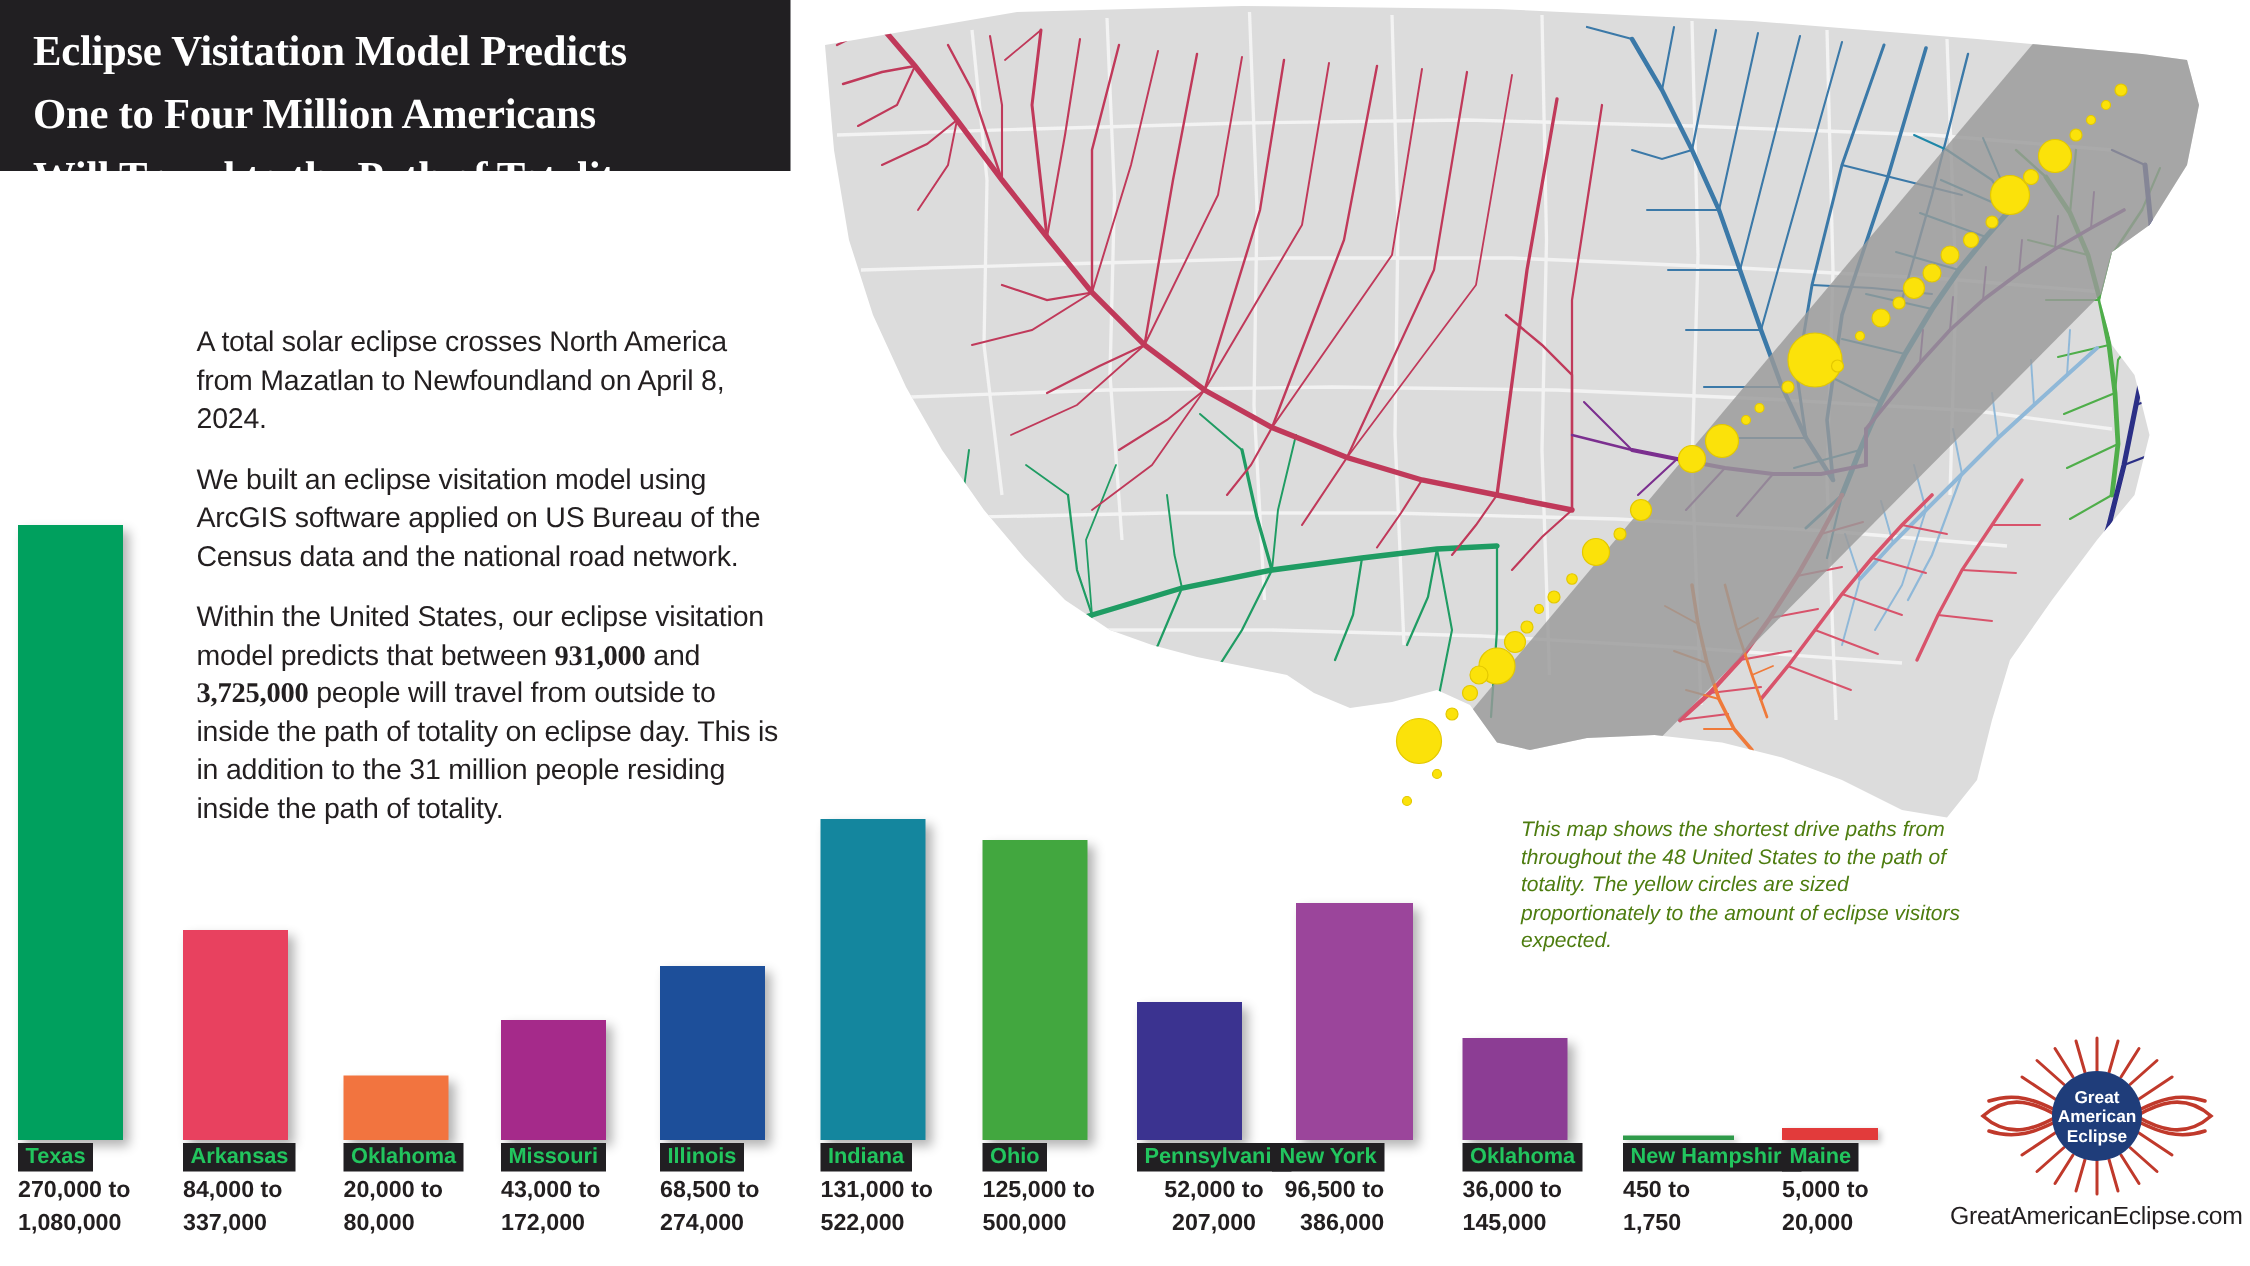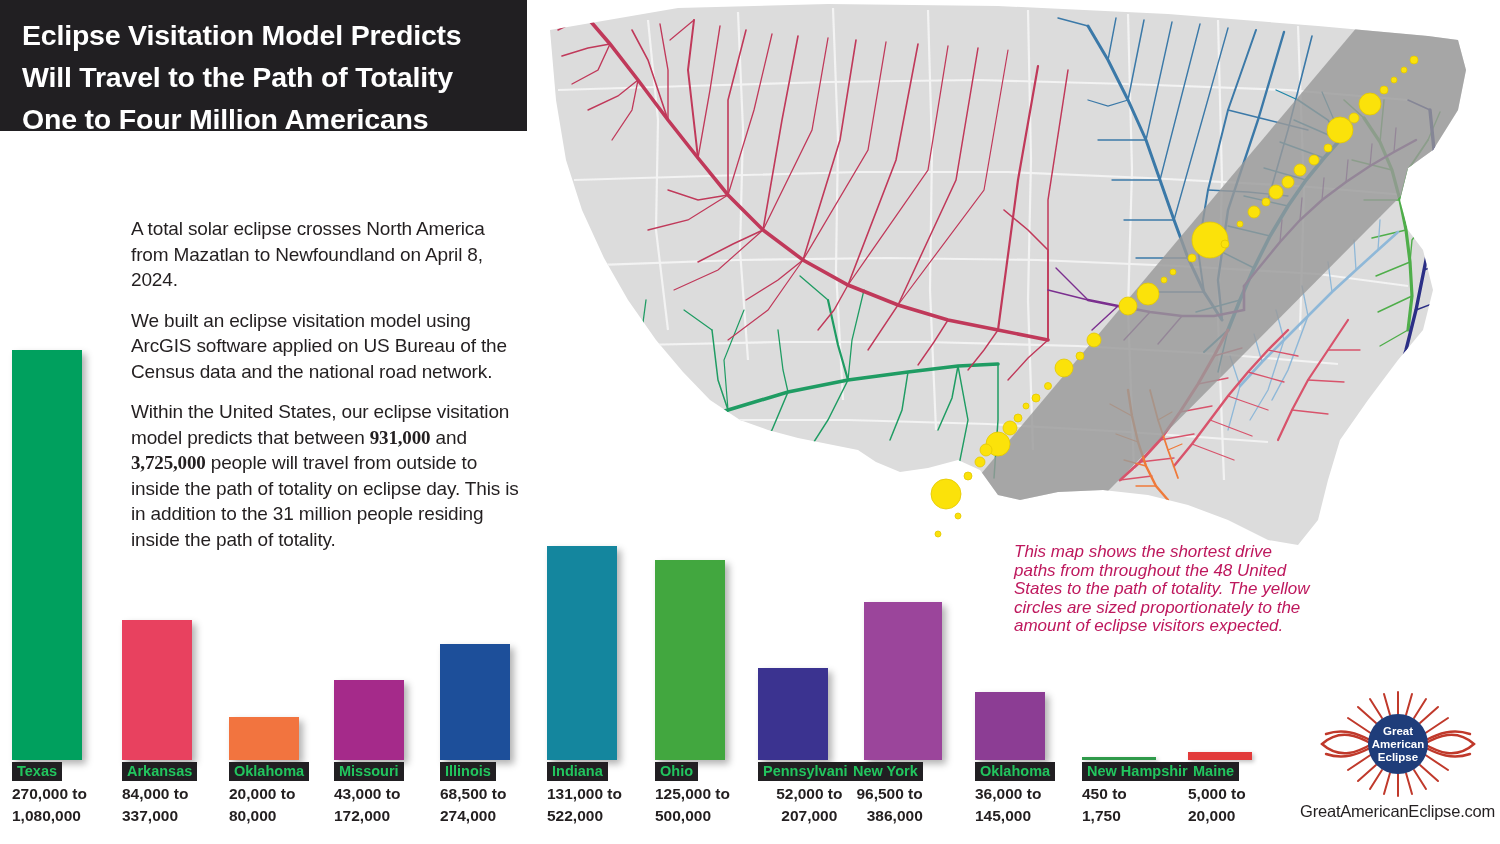--- a/index.html
+++ b/index.html
@@ -6,22 +6,22 @@
   html, body {
     width: 1500px; height: 844px;
     background: #ffffff;
     font-family: "Liberation Sans", sans-serif;
     overflow: hidden;
   }
   #root { position: relative; width: 1500px; height: 844px; background: #fff; }
 
   
   #title-block {
-    position: absolute; left: 0; top: 0; width: 527px; height: 131px;
-    background: #211f22; padding: 14px 22px 10px 22px;
+    position: absolute; left: 0; top: 0; width: 527px; height: 114px;
+    background: #211f22; padding: 14px 22px 10px 22px; font-family: Liberation Serif, serif;
   }
   #title-block .line {
     color: #ffffff; font-weight: bold; font-size: 28.5px; line-height: 42px;
     letter-spacing: -0.2px; white-space: nowrap;
   }
 
   
   #intro { position: absolute; left: 131px; top: 216px; width: 392px; }
   #intro p {
     color: #231f20; font-size: 19px; line-height: 25.5px;
@@ -47,41 +47,41 @@
     color: #231f20; font-size: 15.5px; font-weight: bold;
     line-height: 19px; margin-top: 3px; white-space: nowrap;
   }
 
   
   #map-wrap { position: absolute; left: 528px; top: 0; width: 972px; height: 620px; }
   #map-svg { display: block; width: 972px; height: 620px; }
 
   #map-caption {
     position: absolute; left: 1014px; top: 543px; width: 300px;
-    font-size: 17px; line-height: 18.5px; font-style: italic;
-    color: #be185d;
+    font-size: 14px; line-height: 18.5px; font-style: italic;
+    color: #4d7c0f;
   }
 
   
   #logo-wrap { position: absolute; left: 1300px; top: 688px; width: 195px; height: 142px; }
   #logo-svg { display: block; width: 160px; height: 112px; margin: 0 auto; }
   #logo-caption {
     text-align: right; font-size: 16.5px; color: #231f20;
     margin-top: 2px; letter-spacing: -0.2px;
   }
 </style>
 </head>
 <body>
 
 <div id="root">
 
   <div id="title-block">
     <div class="line">Eclipse Visitation Model Predicts</div>
+    <div class="line">One to Four Million Americans</div>
     <div class="line">Will Travel to the Path of Totality</div>
-    <div class="line">One to Four Million Americans</div>
   </div>
 
   <div id="intro">
     <p>A total solar eclipse crosses North America from Mazatlan to Newfoundland on April 8, 2024.</p>
     <p>We built an eclipse visitation model using ArcGIS software applied on US Bureau of the Census data and the national road network.</p>
     <p><span>Within the United States, our eclipse visitation model predicts that between </span><b>931,000</b><span> and </span><b>3,725,000</b><span> people will travel from outside to inside the path of totality on eclipse day. This is in addition to the 31 million people residing inside the path of totality.</span></p>
   </div>
 
   <div id="chart">
       <div class="bar" style="left: 12px; width: 70px; height: 410px; background: rgb(0, 160, 94);"></div>

